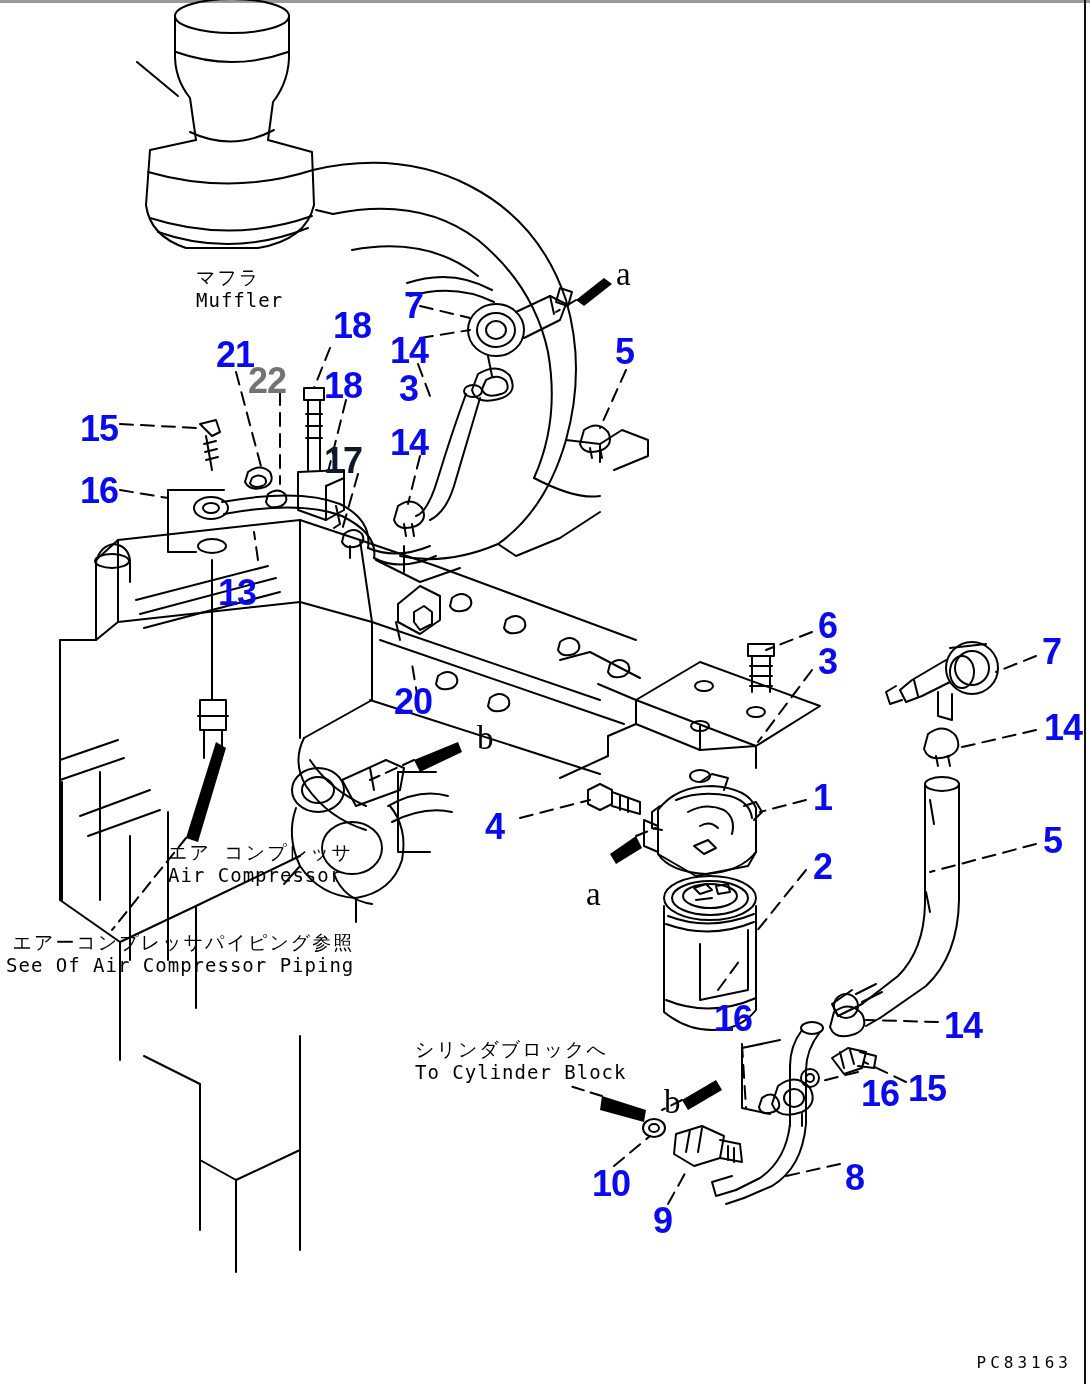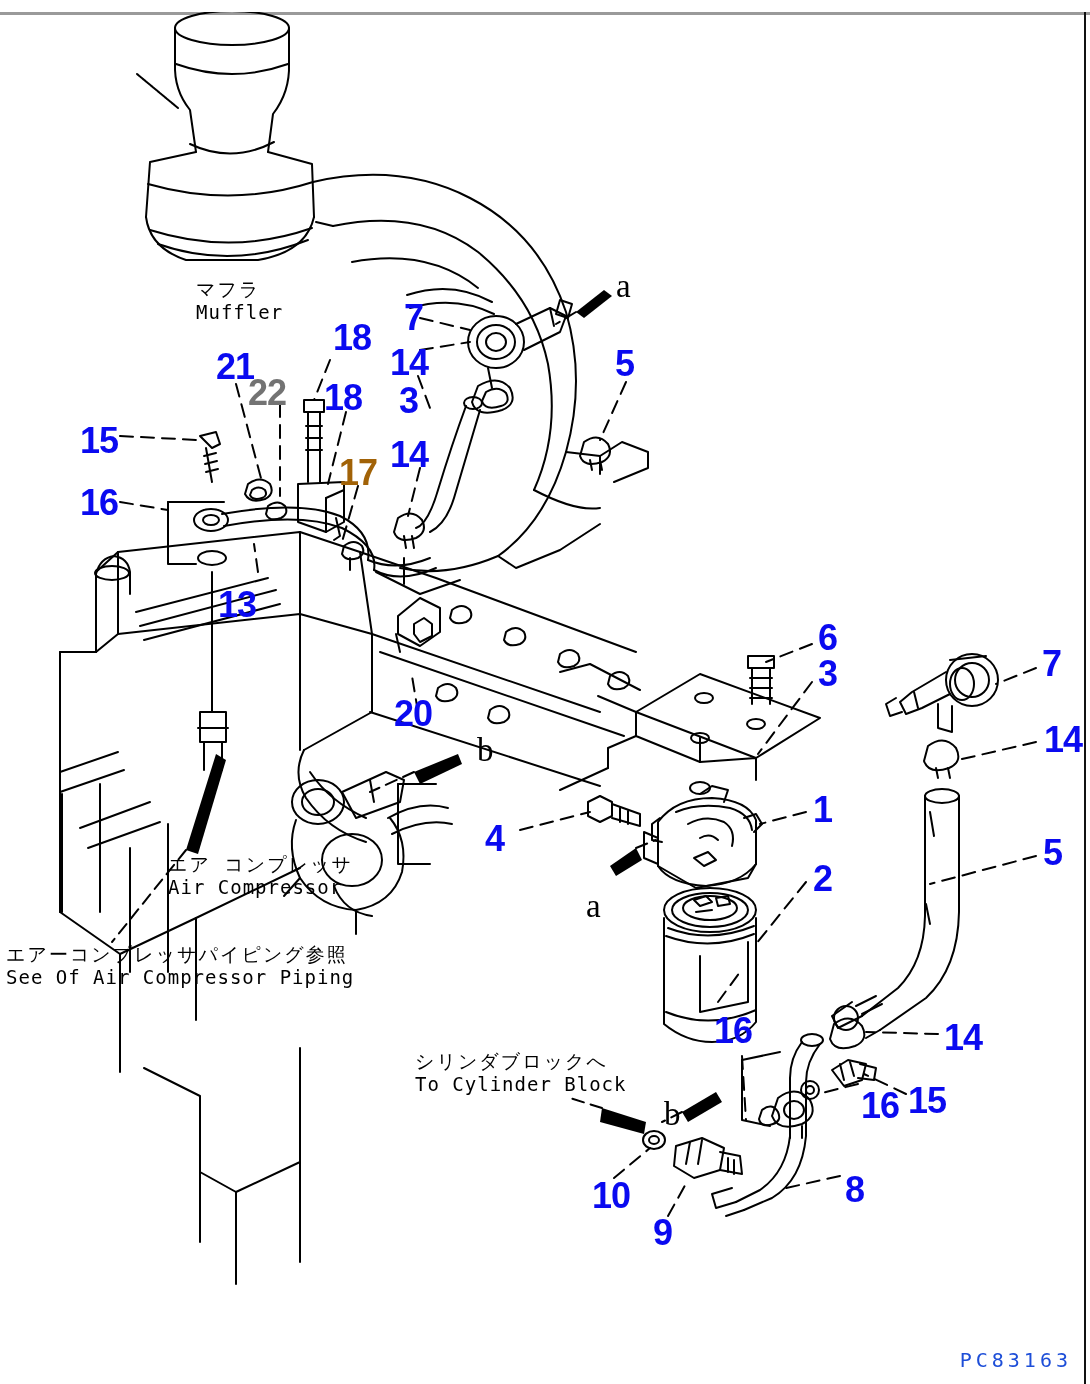--- a/index.html
+++ b/index.html
@@ -1,32 +1,32 @@
 <!DOCTYPE html>
 <html><head>
 <meta charset="utf-8">
 <style>
   html,body{margin:0;padding:0;background:#fff;}
   body{width:1090px;height:1384px;position:relative;overflow:hidden;
        font-family:"DejaVu Sans Mono","Liberation Mono",monospace;}
-  #sheet{position:absolute;inset:0;background:#ffffff;margin-top:12px;}
+  #sheet{position:absolute;inset:0;background:#ffffff;}
   #art{position:absolute;left:0;top:0;width:1090px;height:1384px;}
 
   .lbl{position:absolute;color:#0a0af0;font-family:"Liberation Sans",sans-serif;
        font-weight:bold;font-size:36px;line-height:1;letter-spacing:-1px;
        white-space:nowrap;user-select:none;}
   .mark{position:absolute;color:#000;font-family:"Liberation Serif",serif;
         font-size:33px;line-height:1;white-space:nowrap;}
   .cap{position:absolute;color:#000;font-family:"DejaVu Sans Mono","Liberation Mono",monospace;
        font-size:19px;line-height:1.22;white-space:nowrap;letter-spacing:1px;}
   .cap .jp{display:block;letter-spacing:2px;}
   .cap .en{display:block;}
-  .code{position:absolute;right:18px;bottom:12px;color:#1d4ed8;
+  .code{position:absolute;right:18px;bottom:12px;color:#000000;
         font-family:"DejaVu Sans Mono","Liberation Mono",monospace;
-        font-size:20px;letter-spacing:4px;}
+        font-size:16px;letter-spacing:4px;}
   .frame{position:absolute;right:4px;top:0;bottom:0;width:2px;background:#111;}
   .topedge{position:absolute;left:0;right:0;top:0;height:3px;background:#9a9a9a;}
 </style>
 </head>
 <body>
 
 <div id="sheet">
   <div class="topedge"></div>
   <div class="frame"></div>
 
@@ -405,21 +405,21 @@
 
   <div id="captions">
       <div class="cap" style="left: 196px; top: 266px;">
         <span class="jp">マフラ</span>
         <span class="en">Muffler</span>
       </div>
       <div class="cap" style="left: 168px; top: 841px;">
         <span class="jp">エア コンプレッサ</span>
         <span class="en">Air Compressor</span>
       </div>
-      <div class="cap" style="left: 6px; top: 931px;">
+      <div class="cap" style="left: 6px; top: 931px; text-align: right;">
         <span class="jp">エアーコンプレッサパイピング参照</span>
         <span class="en">See Of Air Compressor Piping</span>
       </div>
       <div class="cap" style="left: 415px; top: 1038px;">
         <span class="jp">シリンダブロックへ</span>
         <span class="en">To Cylinder Block</span>
       </div>
     </div>
   <div id="marks">
       <div class="mark" style="left: 616px; top: 258px;">a</div>
@@ -430,21 +430,21 @@
   <div id="labels">
       <div class="lbl" style="left: 404px; top: 288px; color: rgb(10, 10, 240);">7</div>
       <div class="lbl" style="left: 333px; top: 308px; color: rgb(10, 10, 240);">18</div>
       <div class="lbl" style="left: 390px; top: 333px; color: rgb(10, 10, 240);">14</div>
       <div class="lbl" style="left: 216px; top: 337px; color: rgb(10, 10, 240); text-align: right;">21</div>
       <div class="lbl" style="left: 615px; top: 334px; color: rgb(10, 10, 240);">5</div>
       <div class="lbl" style="left: 248px; top: 363px; color: #737373;">22</div>
       <div class="lbl" style="left: 324px; top: 368px; color: rgb(10, 10, 240);">18</div>
       <div class="lbl" style="left: 399px; top: 371px; color: rgb(10, 10, 240);">3</div>
       <div class="lbl" style="left: 80px; top: 411px; color: rgb(10, 10, 240);">15</div>
-      <div class="lbl" style="left: 339px; top: 443px; color: #a16207;">17</div>
+      <div class="lbl" style="left: 324px; top: 443px; color: #0f172a;">17</div>
       <div class="lbl" style="left: 390px; top: 425px; color: rgb(10, 10, 240);">14</div>
       <div class="lbl" style="left: 80px; top: 473px; color: rgb(10, 10, 240);">16</div>
       <div class="lbl" style="left: 218px; top: 575px; color: rgb(10, 10, 240);">13</div>
       <div class="lbl" style="left: 818px; top: 608px; color: rgb(10, 10, 240);">6</div>
       <div class="lbl" style="left: 818px; top: 644px; color: rgb(10, 10, 240);">3</div>
       <div class="lbl" style="left: 1042px; top: 634px; color: rgb(10, 10, 240);">7</div>
       <div class="lbl" style="left: 394px; top: 684px; color: rgb(10, 10, 240);">20</div>
       <div class="lbl" style="left: 1044px; top: 710px; color: rgb(10, 10, 240);">14</div>
       <div class="lbl" style="left: 813px; top: 780px; color: rgb(10, 10, 240);">1</div>
       <div class="lbl" style="left: 485px; top: 809px; color: rgb(10, 10, 240);">4</div>

